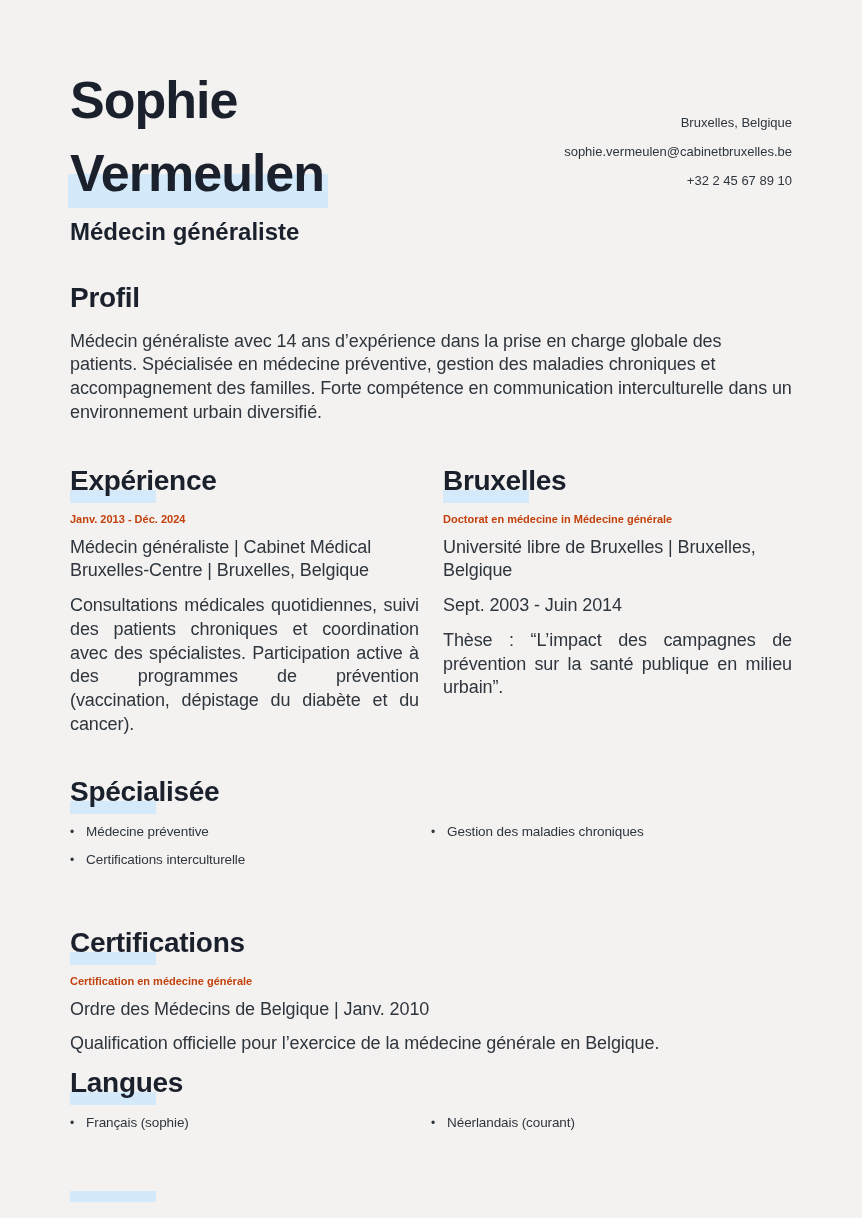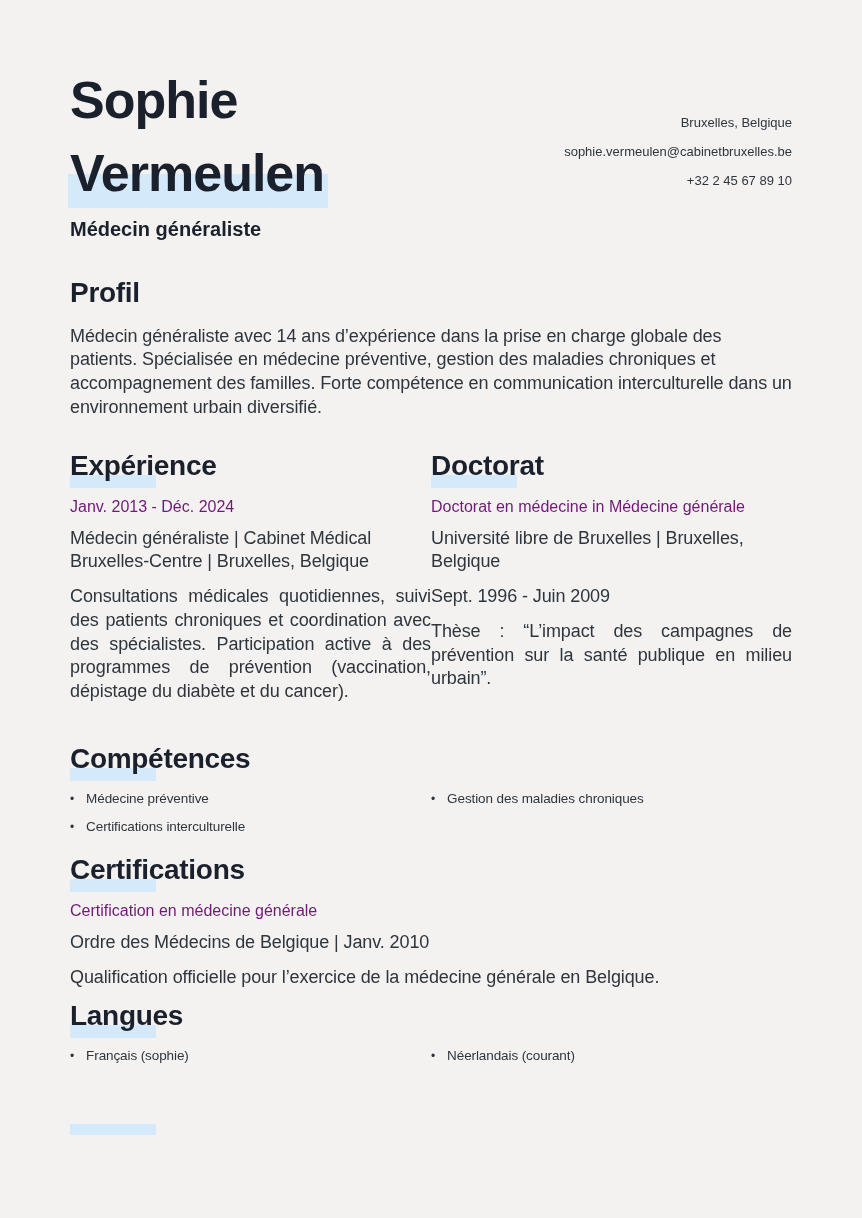--- a/index.html
+++ b/index.html
@@ -43,21 +43,21 @@
     position: absolute;
     left: -2px;
     right: -4px;
     bottom: 2px;
     height: 34px;
     background: var(--highlight);
     z-index: -1;
   }
   .job-title {
     margin-top: 8px;
-    font-size: 20px;
+    font-size: 24px;
     font-weight: bold;
     color: var(--heading-text);
   }
   .contact {
     position: absolute;
     top: 44px;
     right: 0;
     text-align: right;
     font-size: 13px;
     line-height: 29px;
@@ -86,38 +86,39 @@
     z-index: -1;
   }
   .body-text {
     font-size: 18px;
     line-height: 1.32;
     letter-spacing: -0.1px;
     color: var(--body-text);
   }
   .just { text-align: justify; }
   .bold-line {
-    font-size: 16px;
-    font-weight: normal;
-    color: #701a75;
+    font-size: 11px;
+    font-weight: bold;
+    color: #c2410c;
   }
 
   .section-profil { margin-top: 36px; }
 
   .two-col {
-    margin-top: 30px;
+    margin-top: 40px;
     display: grid;
     grid-template-columns: 1fr 1fr;
+    column-gap: 24px;
   }
   .entry { margin-top: 0; }
   .entry > * { margin-bottom: 11px; }
   .entry + .entry { margin-top: 18px; }
 
   .section-competences { margin-top: 28px; }
-  .section-certifications { margin-top: 20px; }
+  .section-certifications { margin-top: 60px; }
   .section-certifications > div { margin-bottom: 11px; }
   .section-langues { }
 
   .bullet-grid {
     list-style: none;
     display: grid;
     grid-template-columns: 1fr 1fr;
     row-gap: 13px;
   }
   .bullet-grid li {
@@ -165,33 +166,33 @@
     <section>
       <h2 class="heading with-hl">Expérience</h2>
       <div class="entry">
         <div class="bold-line">Janv. 2013 - Déc. 2024</div>
         <div class="body-text">Médecin généraliste | Cabinet Médical Bruxelles-Centre | Bruxelles, Belgique</div>
         <p class="body-text just">Consultations médicales quotidiennes, suivi des patients chroniques et coordination avec des spécialistes. Participation active à des programmes de prévention (vaccination, dépistage du diabète et du cancer).</p>
       </div>
     </section>
 
     <section>
-      <h2 class="heading with-hl">Doctorat</h2>
+      <h2 class="heading with-hl">Bruxelles</h2>
       <div class="entry">
         <div class="bold-line">Doctorat en médecine in Médecine générale</div>
         <div class="body-text">Université libre de Bruxelles | Bruxelles, Belgique</div>
-        <div class="body-text">Sept. 1996 - Juin 2009</div>
+        <div class="body-text">Sept. 2003 - Juin 2014</div>
         <p class="body-text just">Thèse : “L’impact des campagnes de prévention sur la santé publique en milieu urbain”.</p>
       </div>
     </section>
 
   </div>
 
   <section class="section-competences">
-    <h2 class="heading with-hl">Compétences</h2>
+    <h2 class="heading with-hl">Spécialisée</h2>
     <ul class="bullet-grid">
       <li>
         <span class="dot">•</span>
         <span>Médecine préventive</span>
       </li>
       <li>
         <span class="dot">•</span>
         <span>Gestion des maladies chroniques</span>
       </li>
       <li>

